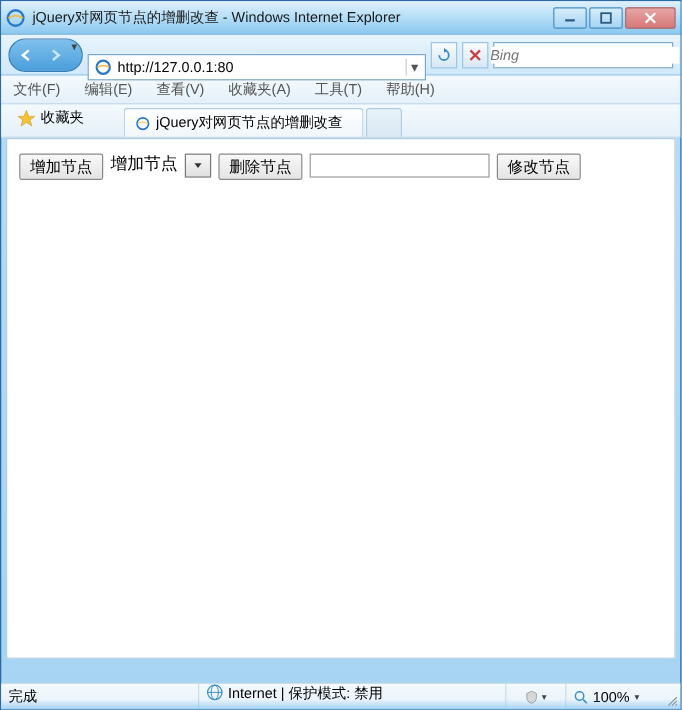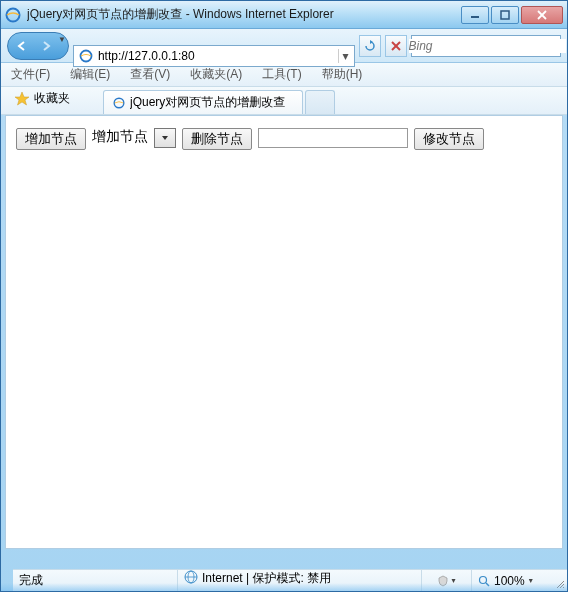--- a/index.html
+++ b/index.html
@@ -236,21 +236,21 @@
 .page-input {
   height: 20px;
   width: 150px;
   border: 1px solid #999;
   padding: 0 4px;
   font-size: 13px;
 }
 .statusbar {
   position: absolute;
   bottom: 0;
-  left: 12px;
+  left: 0;
   right: 0;
   height: 22px;
   background: linear-gradient(to bottom, #f4fafd, #e4f0f9);
   border-top: 1px solid #c8dce9;
   display: flex;
   align-items: center;
   font-size: 12px;
 }
 .status-left {
   width: 165px;

